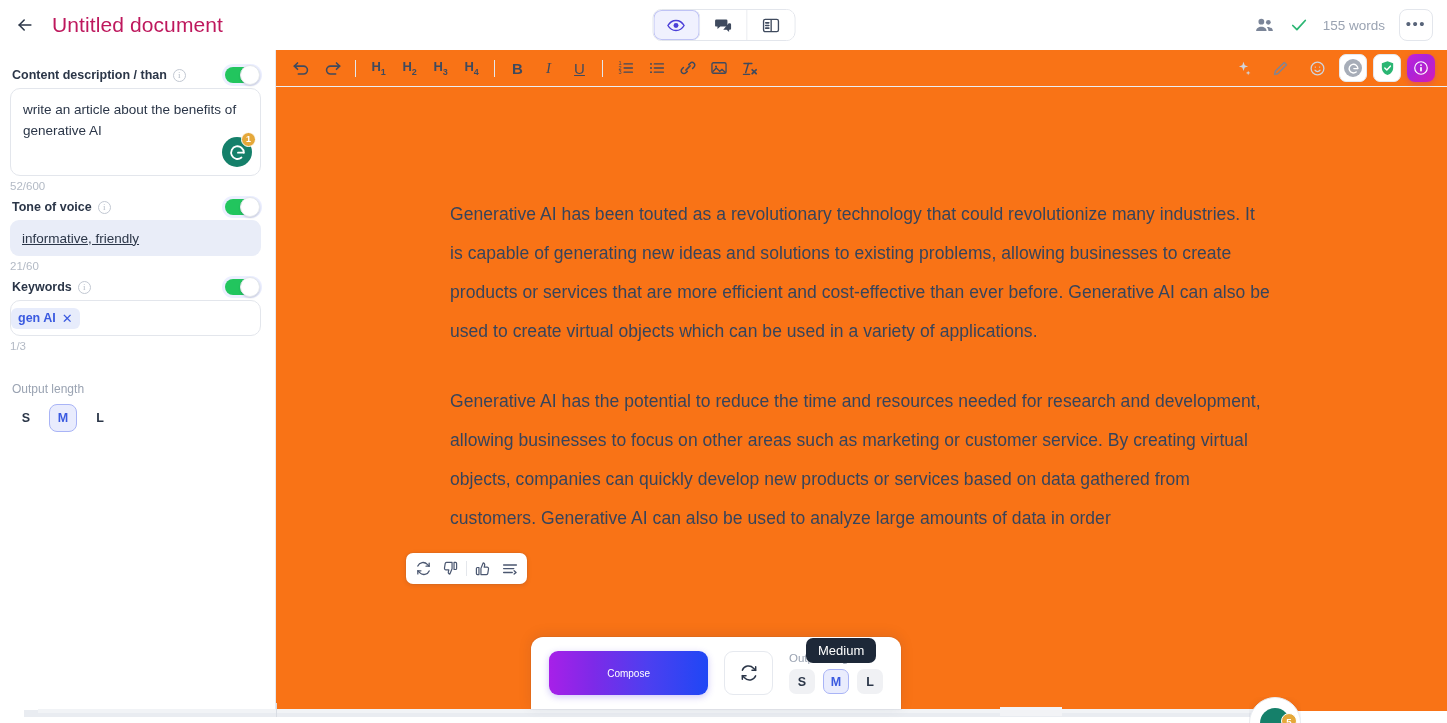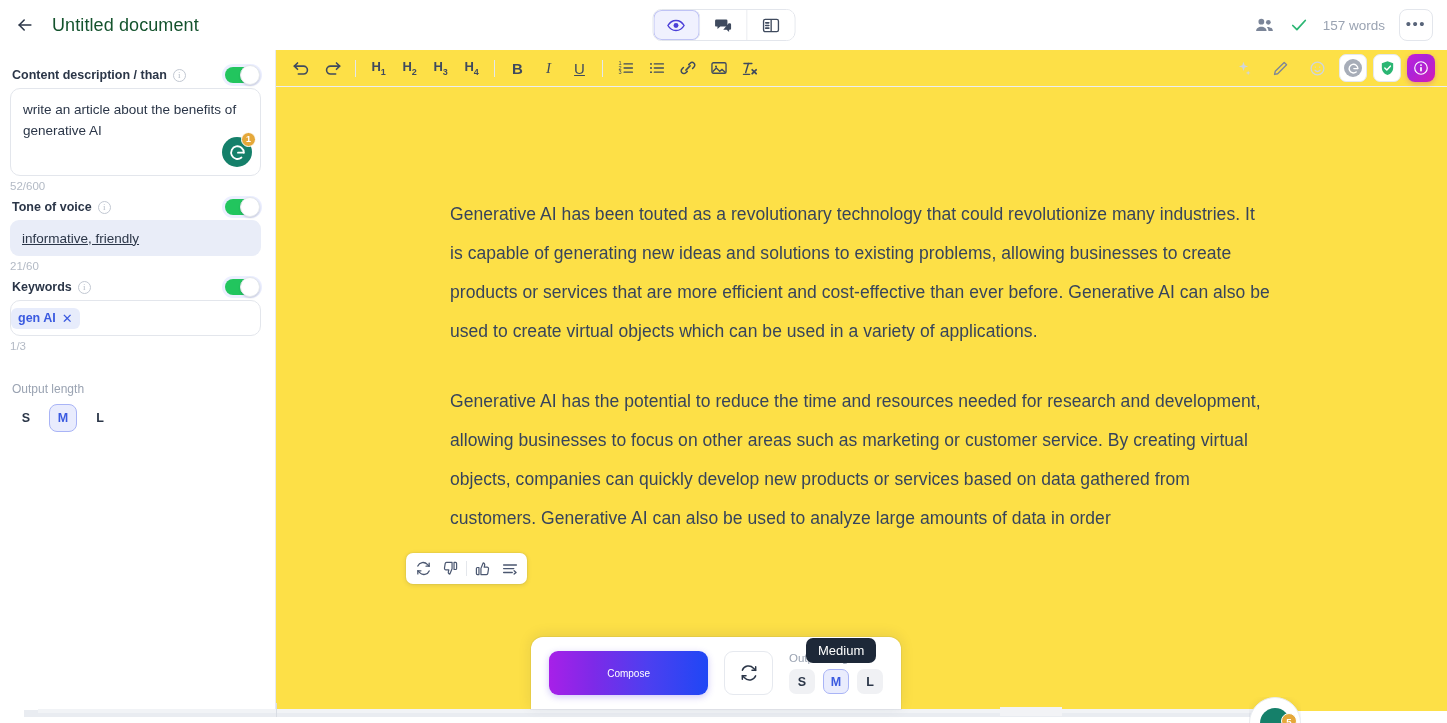--- a/index.html
+++ b/index.html
@@ -18,21 +18,21 @@
     display: flex; align-items: center;
     background: #ffffff;
     position: relative;
     z-index: 40;
   }
   .topbar-left { display: flex; align-items: center; padding-left: 12px; gap: 14px; }
   .back-btn {
     width: 26px; height: 26px; display: flex; align-items: center; justify-content: center;
     cursor: pointer; border-radius: 4px;
   }
-  .doc-title { font-size: 18px; color: #14532d; letter-spacing: .1px; cursor: text; }
+  .doc-title { font-size: 21px; color: #be185d; letter-spacing: .1px; cursor: text; }
 
   .topbar-center {
     position: absolute; left: 50%; transform: translateX(-50%);
     display: flex; align-items: center;
   }
   .seg-group {
     display: flex; align-items: stretch;
     border: 1px solid #e3e6ec; border-radius: 9px;
     background: #fff; overflow: hidden;
     height: 32px;
@@ -137,21 +137,21 @@
   .sml-row { display: flex; align-items: center; gap: 9px; padding-left: 2px; }
   .sml {
     width: 28px; height: 28px; border-radius: 8px;
     display: flex; align-items: center; justify-content: center;
     font-size: 12.5px; font-weight: bold; color: #2b3648;
     cursor: pointer; background: transparent; border: 1px solid transparent;
   }
   .sml.active { background: #e9ecfd; border-color: #a9b4f6; color: #3a5ae0; }
 
   
-  .editor-col { flex: 1; min-width: 0; display: flex; flex-direction: column; position: relative; background:#fde047; }
+  .editor-col { flex: 1; min-width: 0; display: flex; flex-direction: column; position: relative; background:#f97316; }
   .editor-toolbar {
     height: 37px; min-height: 37px;
     display: flex; align-items: center;
     border-bottom: 1px solid #eceef2;
     padding: 0 12px 0 10px;
   }
   .tb-btn {
     width: 31px; height: 28px; display: flex; align-items: center; justify-content: center;
     cursor: pointer; border-radius: 5px; color: #3f4a5e;
   }
@@ -308,21 +308,21 @@
         <svg width="21" height="21" viewBox="0 0 24 24" fill="#7b8598">
           <circle cx="8.4" cy="7.6" r="3.3"></circle>
           <circle cx="16.4" cy="8.4" r="2.7"></circle>
           <path d="M2.4 18.4c0-3.1 2.7-5.1 6-5.1s6 2 6 5.1z"></path>
           <path d="M15.2 13.6c3 0 6.4 1.3 6.4 4.8h-5.1c0-1.9-.6-3.5-1.8-4.8z"></path>
         </svg>
       </div>
       <svg width="20" height="20" viewBox="0 0 24 24" fill="none" stroke="#2bb673" stroke-width="2.1" stroke-linecap="round" stroke-linejoin="round">
         <path d="M4.5 12.6l5 5 10-11"></path>
       </svg>
-      <div class="word-count">157 words</div>
+      <div class="word-count">155 words</div>
       <div class="more-btn">
         <span class="dots">•••</span>
       </div>
     </div>
   </div>
 
   <div class="body-row">
 
     <div class="sidebar">
 

